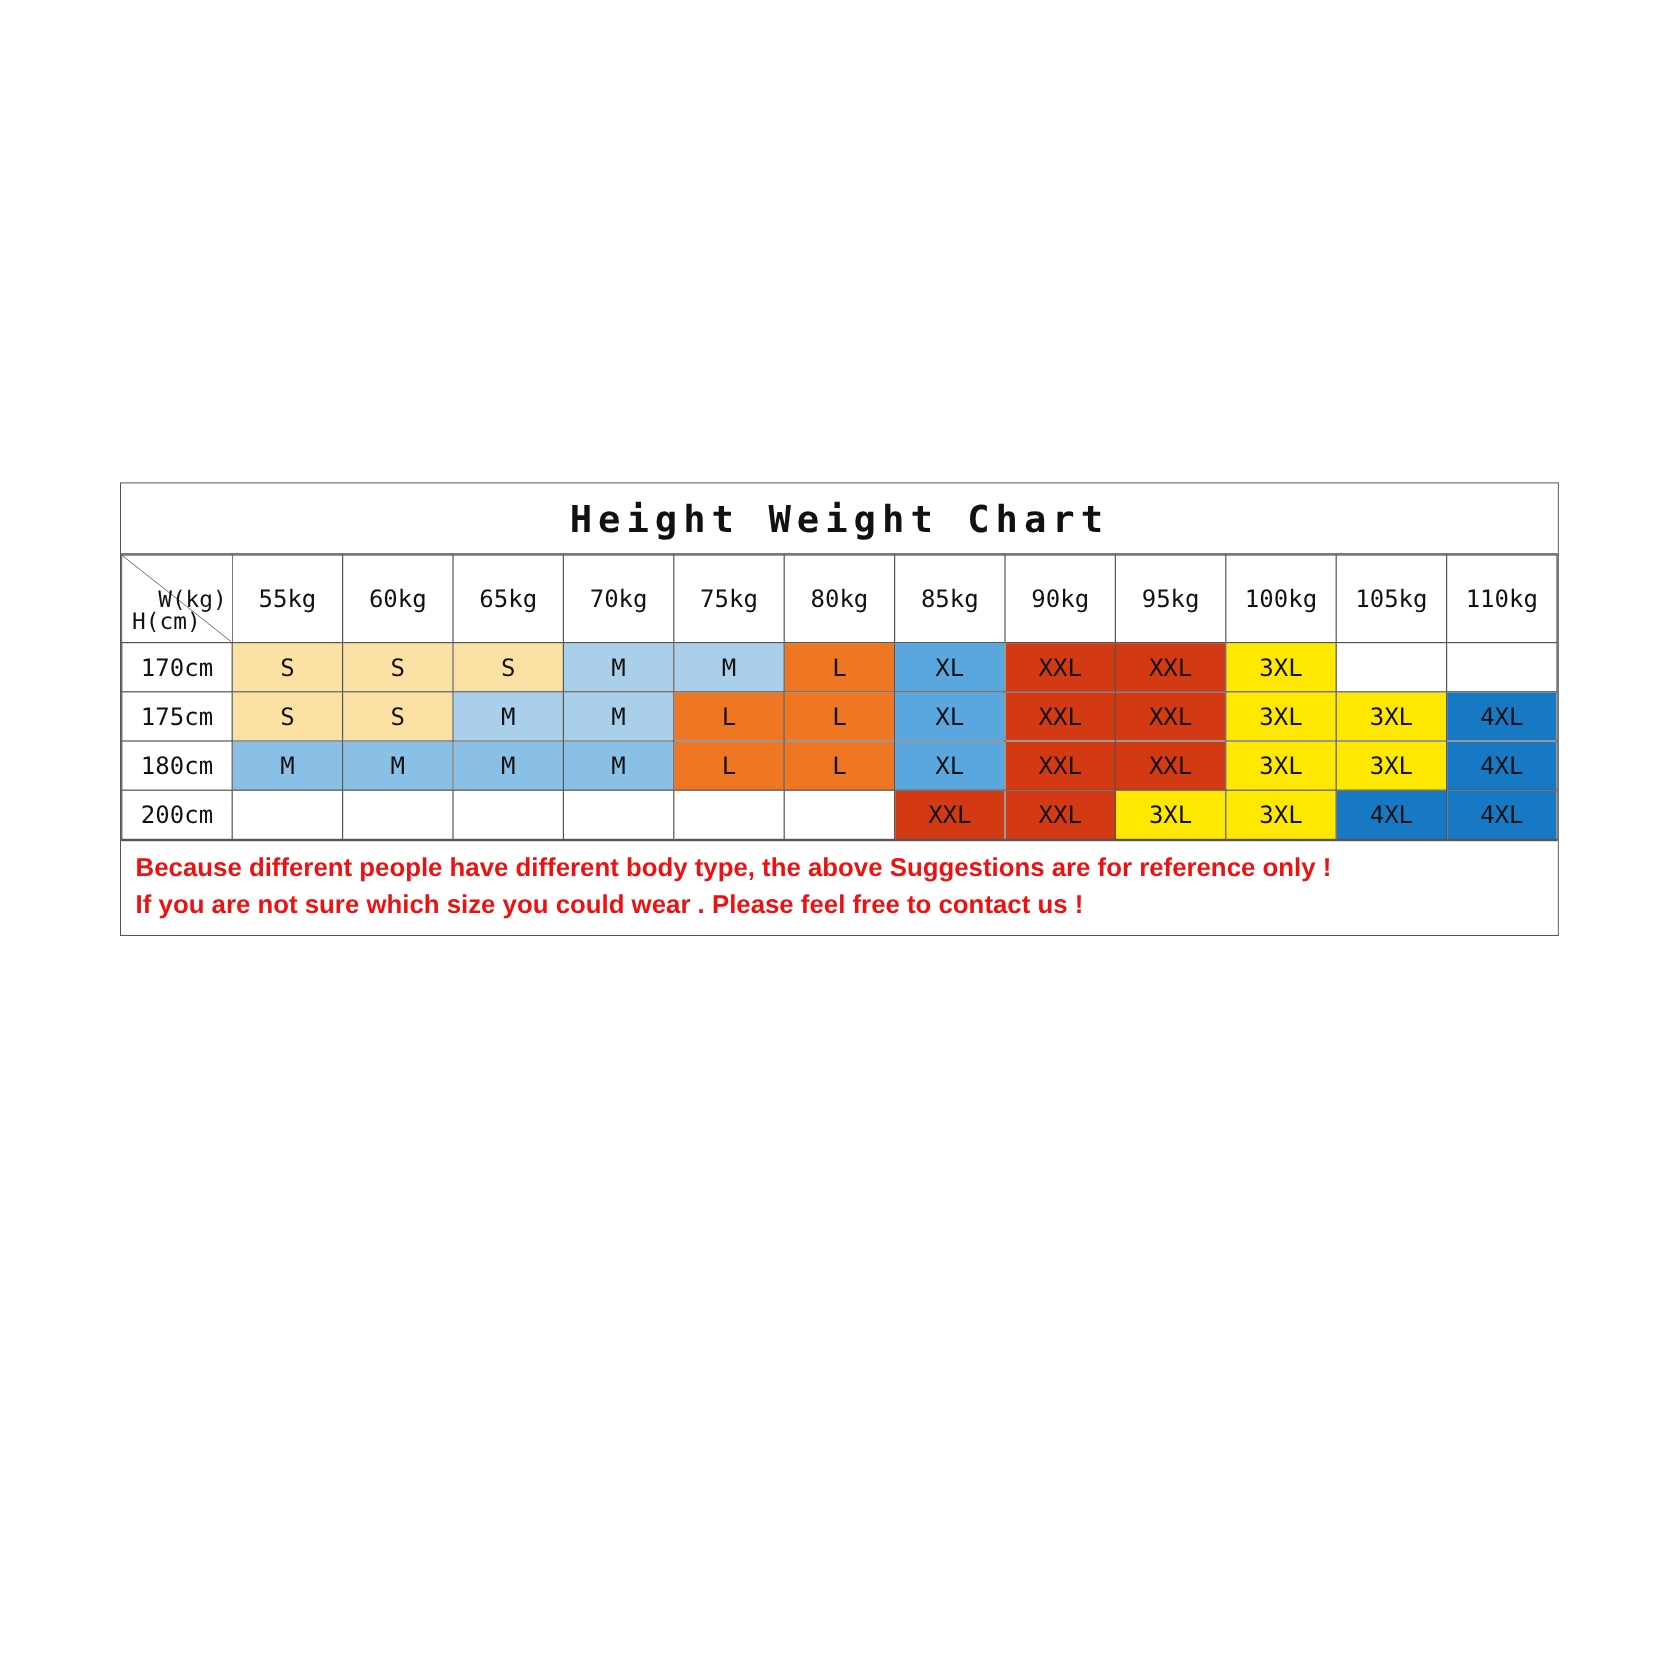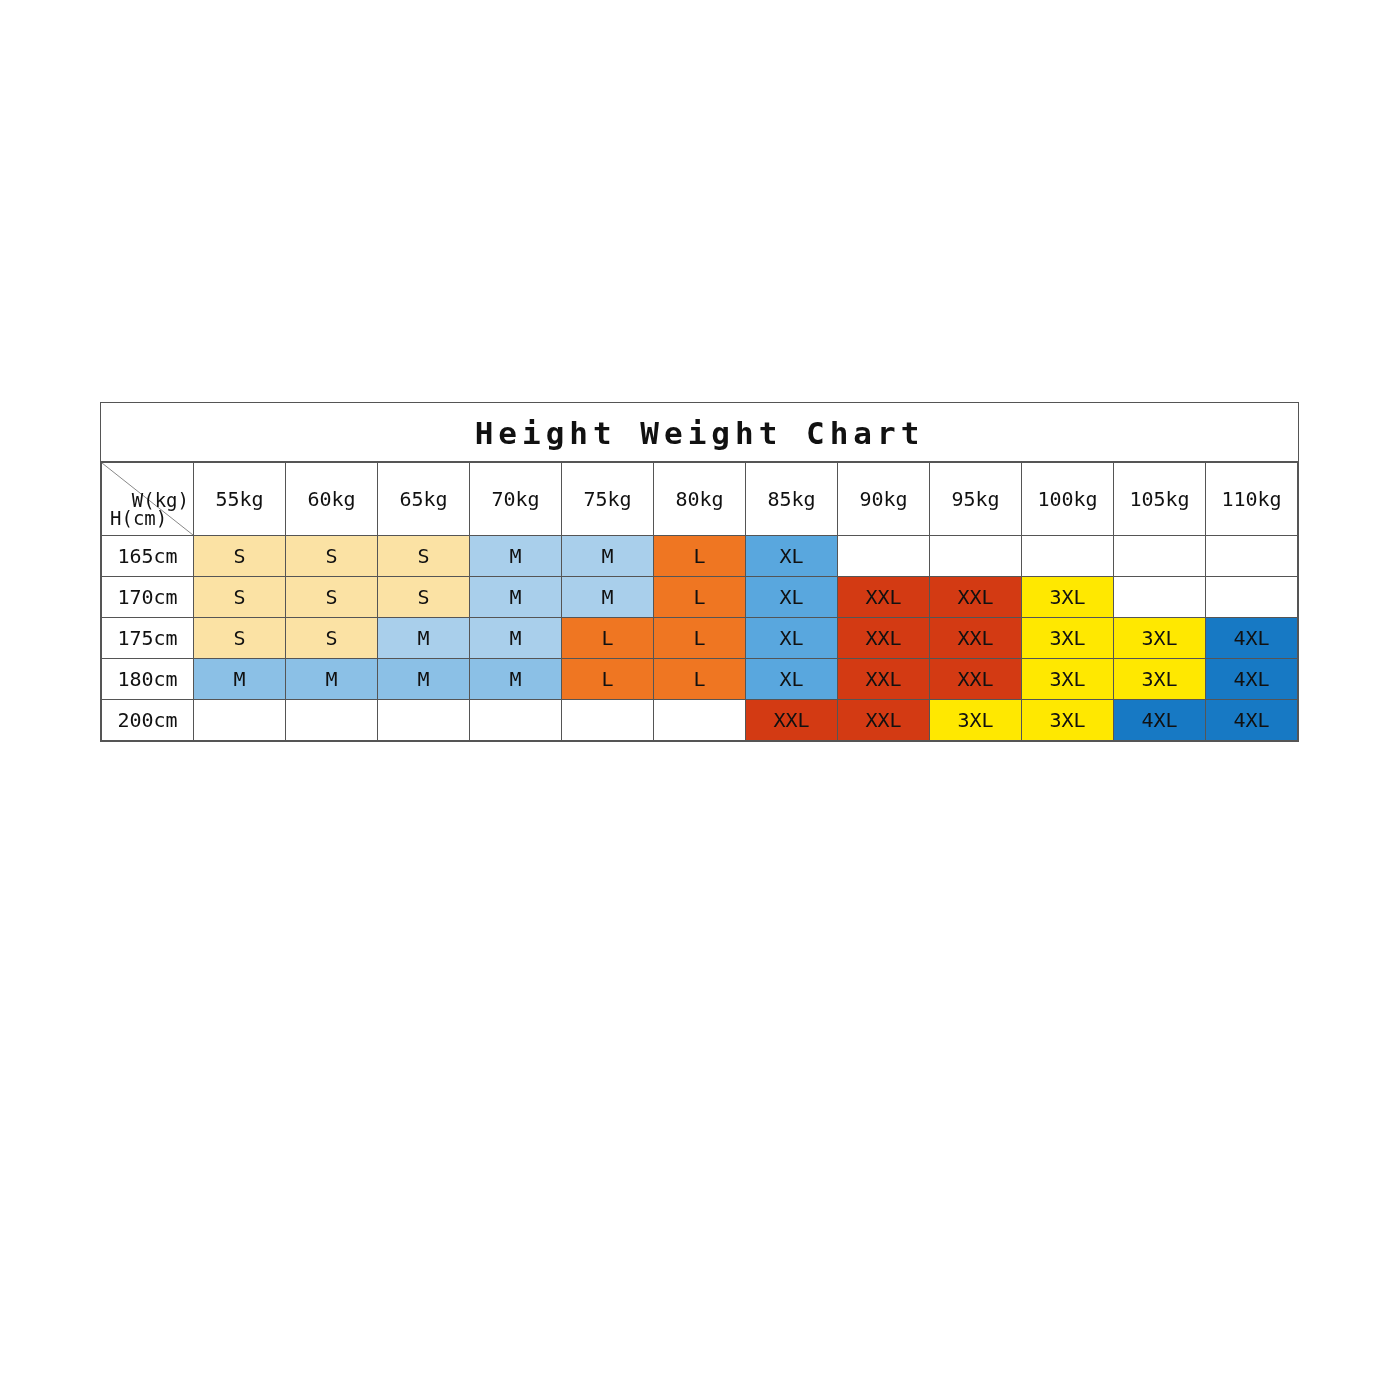--- a/index.html
+++ b/index.html
@@ -146,35 +146,20 @@
           <td class="hdr">85kg</td>
           <td class="hdr">90kg</td>
           <td class="hdr">95kg</td>
           <td class="hdr">100kg</td>
           <td class="hdr">105kg</td>
           <td class="hdr">110kg</td>
         </tr>
       </thead>
       <tbody>
           <tr>
-            <td class="rowhdr">165cm</td>
-            <td style="background: rgb(251, 226, 164);">S</td>
-            <td style="background: rgb(251, 226, 164);">S</td>
-            <td style="background: rgb(251, 226, 164);">S</td>
-            <td style="background: rgb(169, 207, 235);">M</td>
-            <td style="background: rgb(169, 207, 235);">M</td>
-            <td style="background: rgb(239, 118, 34);">L</td>
-            <td style="background: rgb(89, 167, 222);">XL</td>
-            <td style="background: rgb(255, 255, 255);"></td>
-            <td style="background: rgb(255, 255, 255);"></td>
-            <td style="background: rgb(255, 255, 255);"></td>
-            <td style="background: rgb(255, 255, 255);"></td>
-            <td style="background: rgb(255, 255, 255);"></td>
-          </tr>
-          <tr>
             <td class="rowhdr">170cm</td>
             <td style="background: rgb(251, 226, 164);">S</td>
             <td style="background: rgb(251, 226, 164);">S</td>
             <td style="background: rgb(251, 226, 164);">S</td>
             <td style="background: rgb(169, 207, 235);">M</td>
             <td style="background: rgb(169, 207, 235);">M</td>
             <td style="background: rgb(239, 118, 34);">L</td>
             <td style="background: rgb(89, 167, 222);">XL</td>
             <td style="background: rgb(211, 58, 19);">XXL</td>
             <td style="background: rgb(211, 58, 19);">XXL</td>
@@ -223,16 +208,20 @@
             <td style="background: rgb(211, 58, 19);">XXL</td>
             <td style="background: rgb(211, 58, 19);">XXL</td>
             <td style="background: rgb(255, 232, 0);">3XL</td>
             <td style="background: rgb(255, 232, 0);">3XL</td>
             <td style="background: rgb(23, 121, 196);">4XL</td>
             <td style="background: rgb(23, 121, 196);">4XL</td>
           </tr>
         </tbody>
     </table>
 
+    <div class="note-box">
+      <div class="note-line">Because different people have different body type, the above Suggestions are for reference only !</div>
+      <div class="note-line">If you are not sure which size you could wear . Please feel free to contact us !</div>
+    </div>
   </div>
 
 
 </div>
 
 </body></html>

